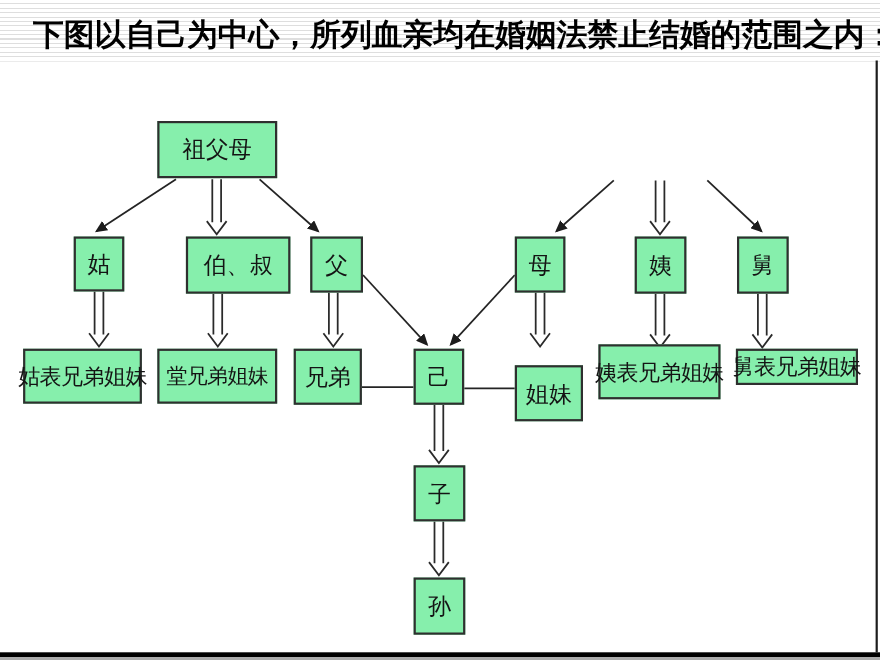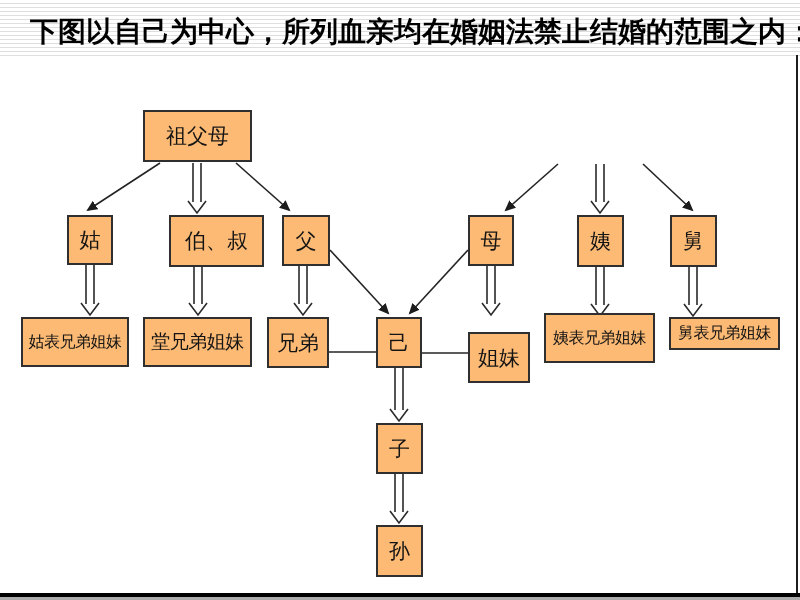--- a/index.html
+++ b/index.html
@@ -36,27 +36,27 @@
     position: absolute; left: 0; top: 593px; width: 800px; height: 7px;
     background: linear-gradient(to bottom, #000000 0px, #000000 4.5px, #ababab 4.5px, #ababab 7px);
   }
 
   .diagram { position: absolute; left: 0; top: 60px; width: 800px; height: 530px; }
   .arrows { position: absolute; left: 0; top: -60px; width: 800px; height: 600px; }
 
   .node {
     position: absolute;
     border: 2px solid #2f2f2f;
-    background: #fdba74;
+    background: #86efac;
     display: flex; align-items: center; justify-content: center;
     font-size: 21px; color: #141414;
     box-sizing: border-box;
     white-space: nowrap;
   }
-  .node.small { font-size: 16px; letter-spacing: -0.5px; }
+  .node.small { font-size: 20px; letter-spacing: -0.5px; }
   .node.mid   { font-size: 19px; letter-spacing: -0.5px; }
 </style>
 </head>
 <body>
 
 <div class="slide">
 
   <div class="stripes"></div>
 
   <div class="title">下图以自己为中心，所列血亲均在婚姻法禁止结婚的范围之内：</div>

